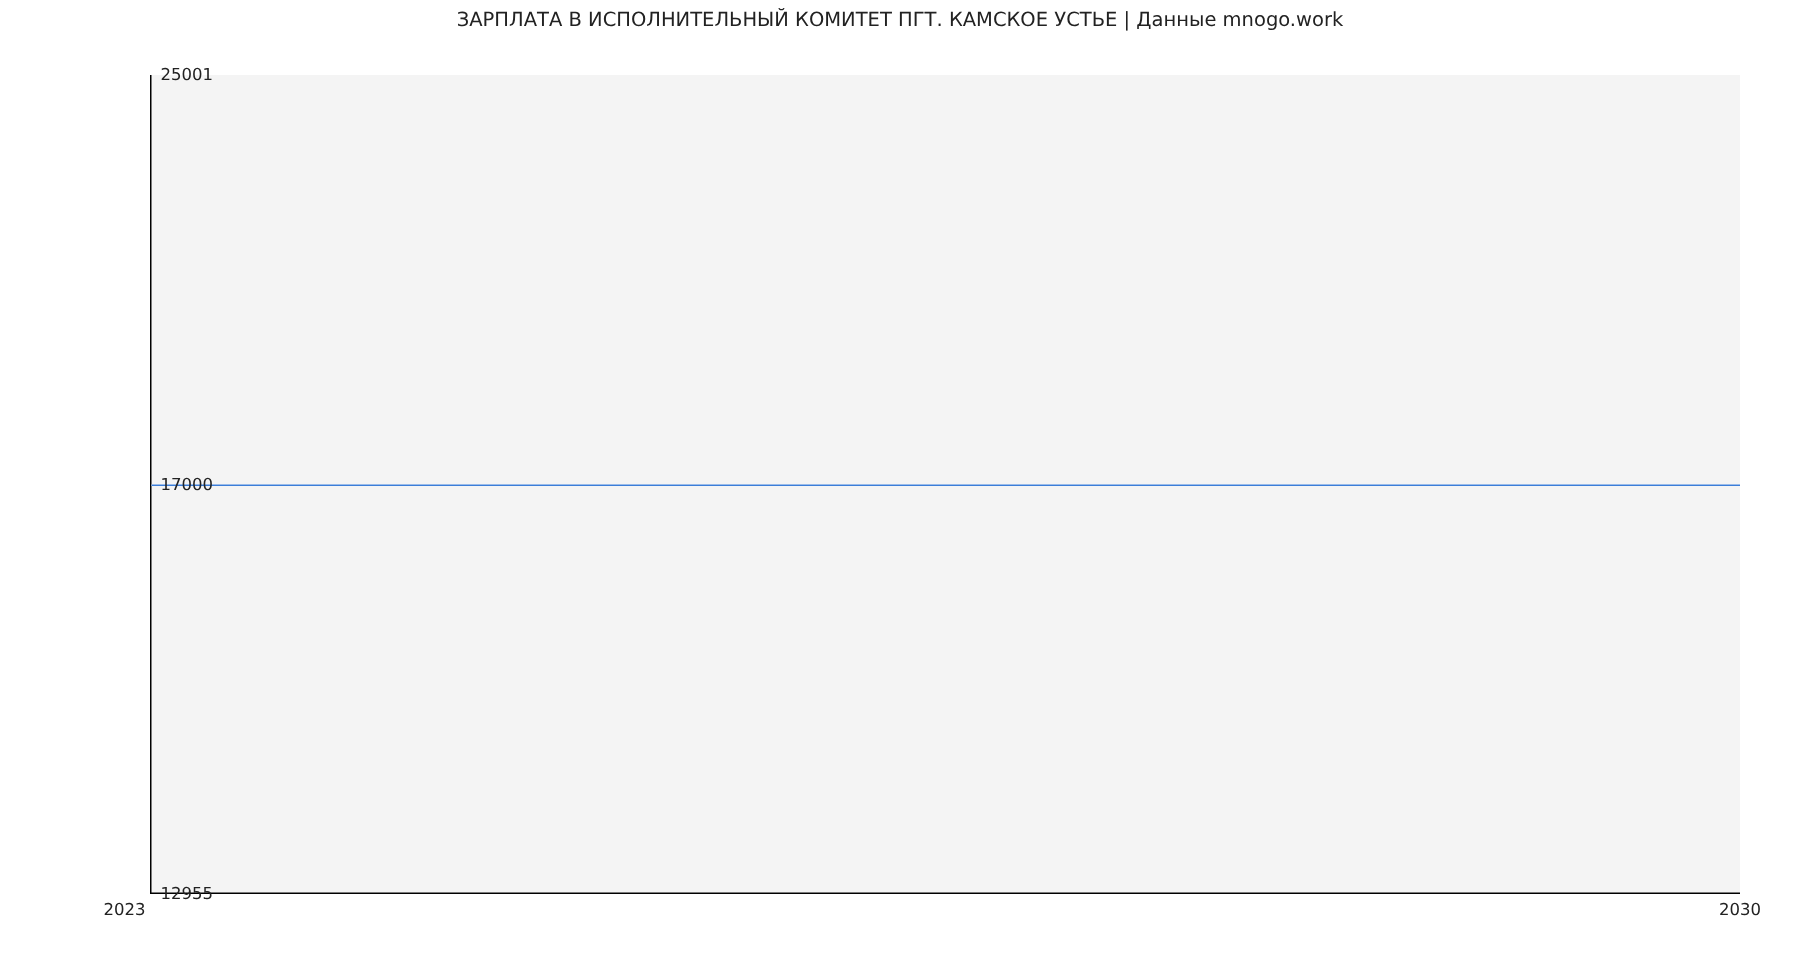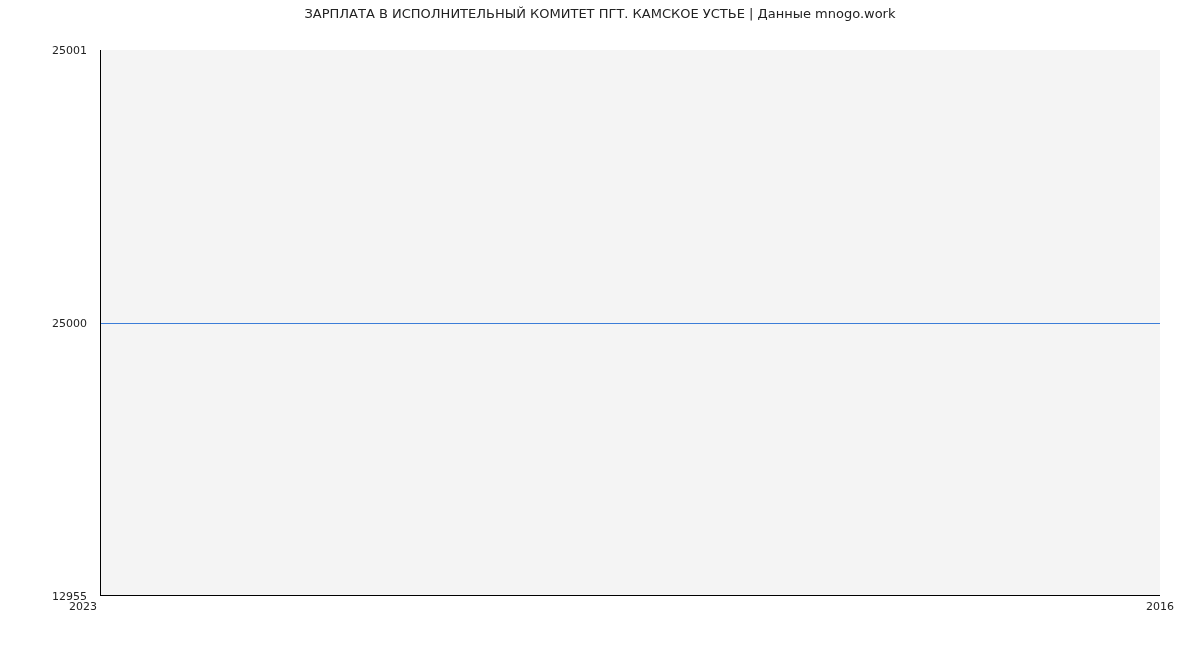--- a/index.html
+++ b/index.html
@@ -48,21 +48,21 @@
     left: 0;
     width: 100%;
     height: 0;
     border-top: 1.5px solid #3b7dd8;
   }
   .ytick {
     position: absolute;
     right: 1106px; 
     font-size: 11px;
     color: #222;
-    text-align: left;
+    text-align: right;
     width: 90px;
     line-height: 11px;
     transform: translateY(-50%);
   }
   .xtick {
     position: absolute;
     top: 600px;
     font-size: 11px;
     color: #222;
     transform: translateX(-50%);
@@ -75,18 +75,18 @@
   <div class="title">ЗАРПЛАТА В ИСПОЛНИТЕЛЬНЫЙ КОМИТЕТ ПГТ. КАМСКОЕ УСТЬЕ | Данные mnogo.work</div>
 
   <div class="plot-area">
 
     <div class="gridline-mid" style="top:50%;"></div>
 
     <div class="data-line" style="top:50%;"></div>
   </div>
 
   <div class="ytick" style="top:50px;">25001</div>
-  <div class="ytick" style="top:323px;">25000</div>
+  <div class="ytick" style="top:323px;">17000</div>
   <div class="ytick" style="top:596px;">12955</div>
 
   <div class="xtick" style="left:83px;">2023</div>
-  <div class="xtick" style="left:1160px;">2016</div>
+  <div class="xtick" style="left:1160px;">2030</div>
 </div>
 
 </body></html>

